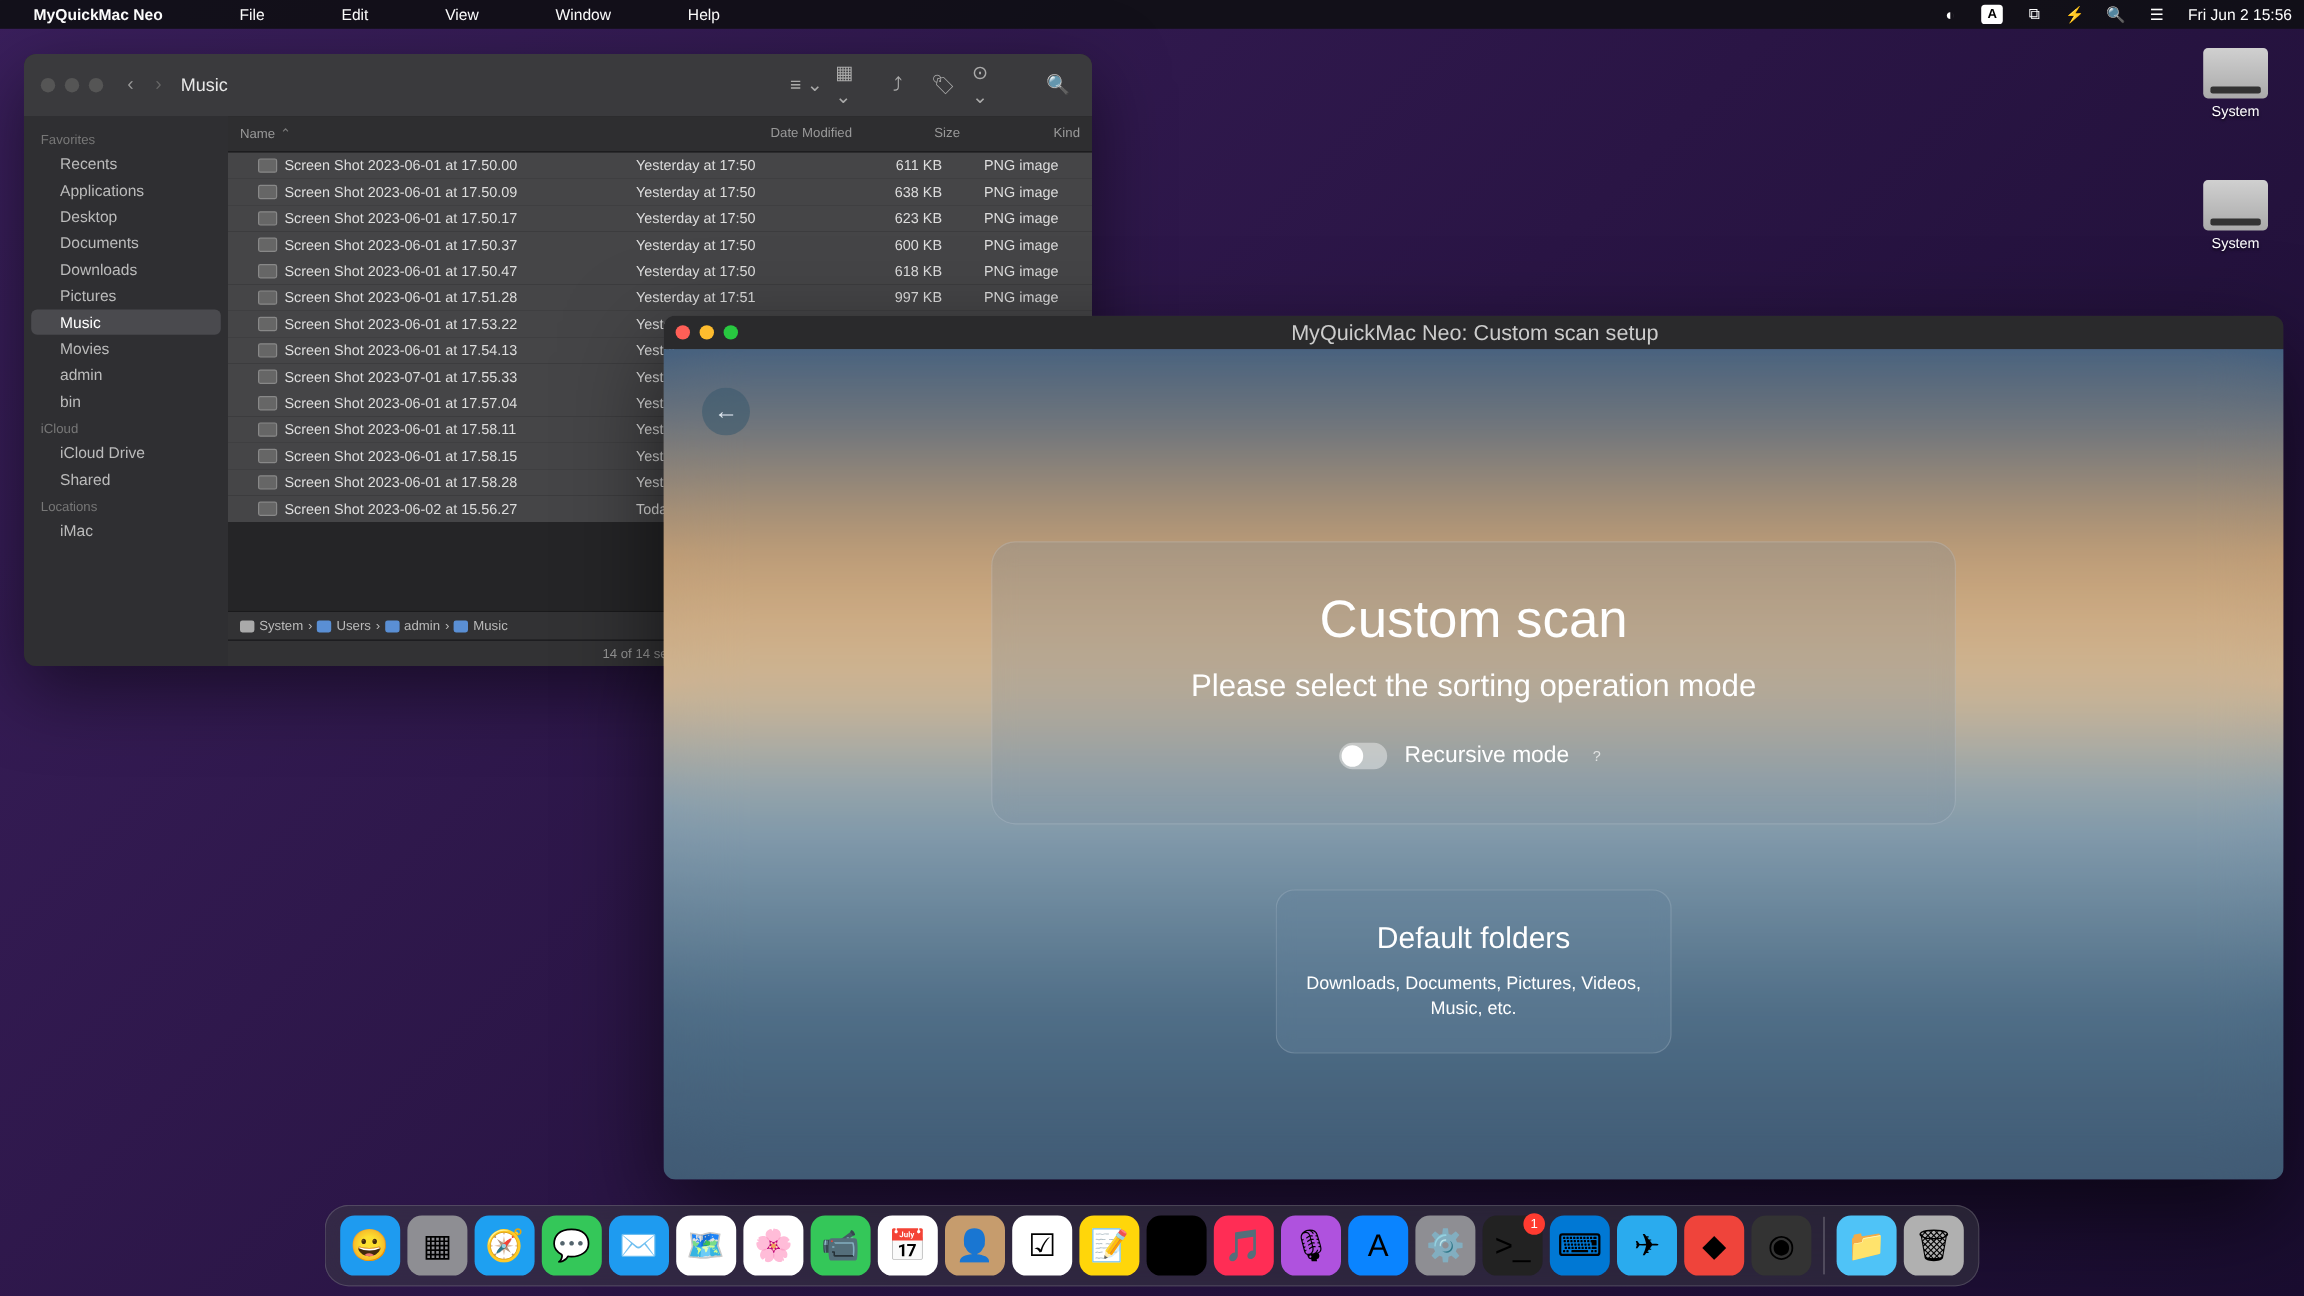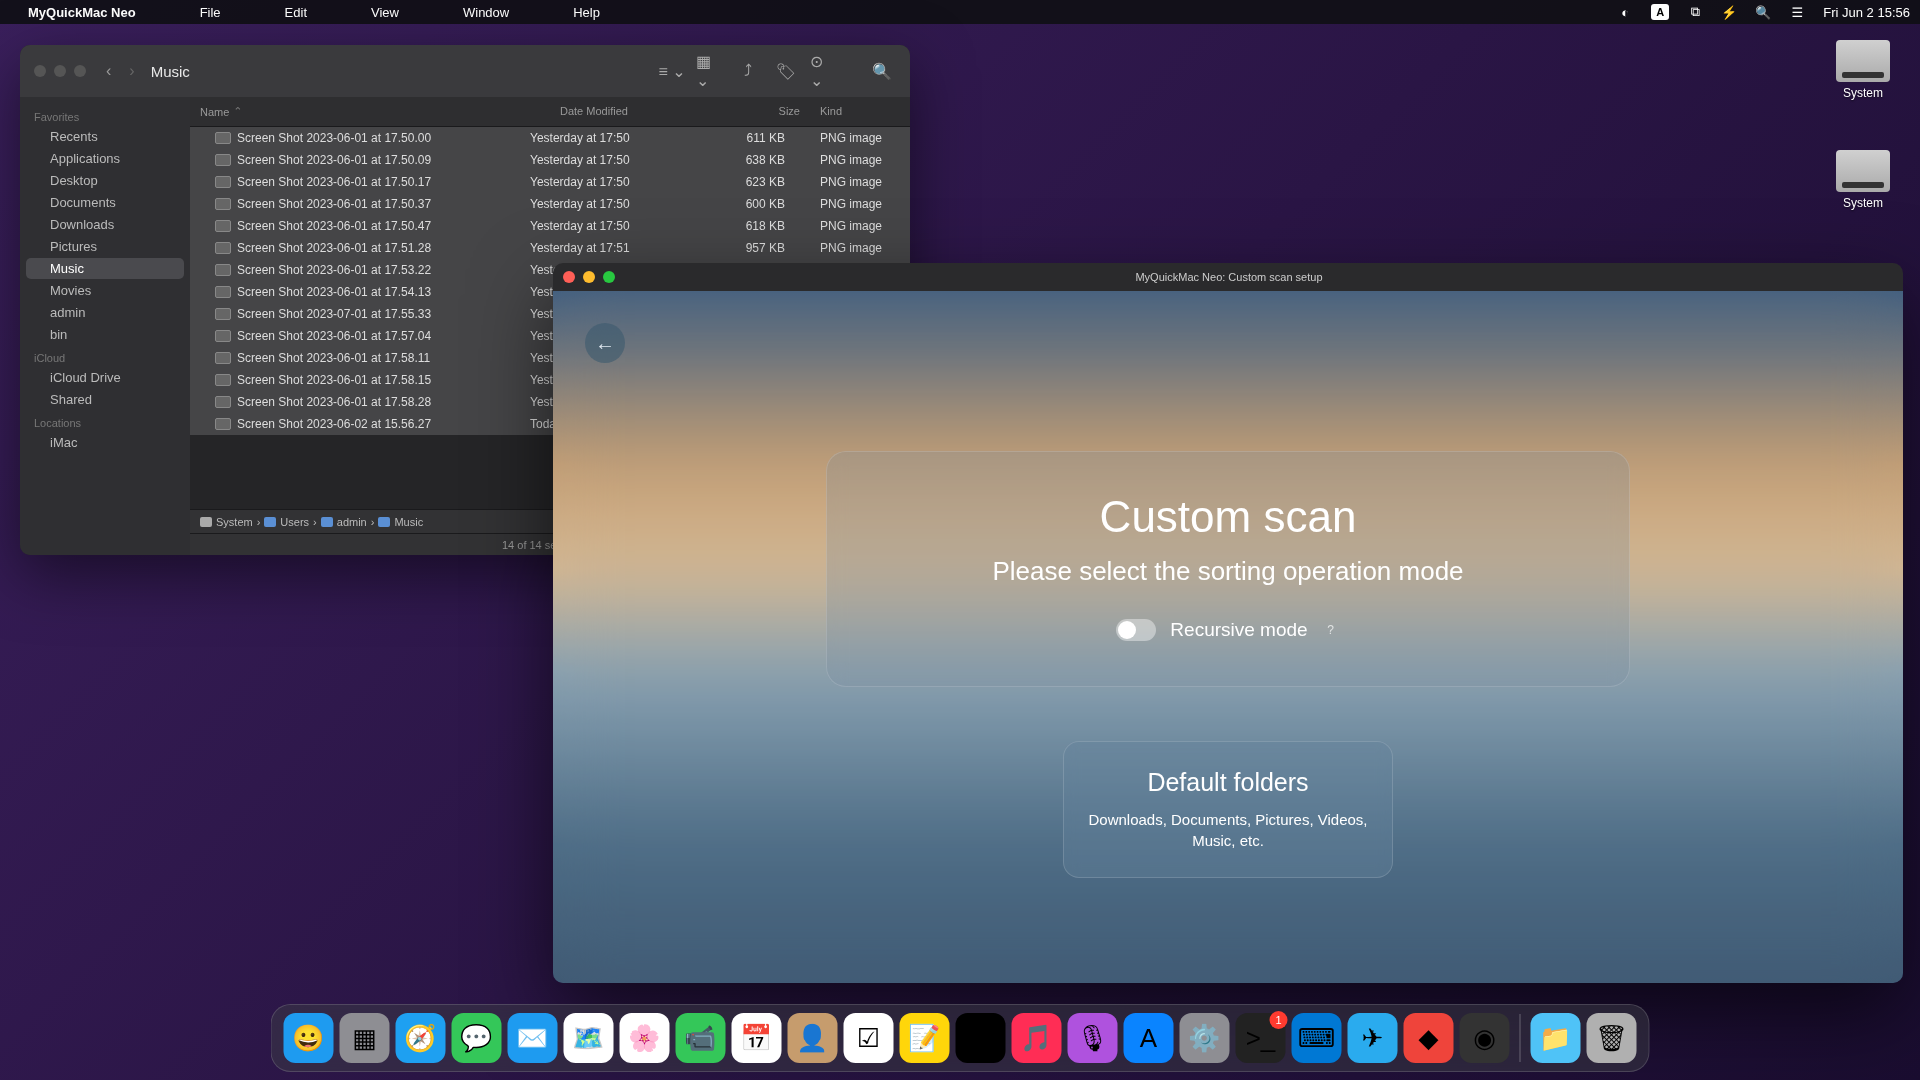--- a/index.html
+++ b/index.html
@@ -29,21 +29,21 @@
 .finder-toolbar .tb-icon { width: 28px; height: 28px; display:flex; align-items:center; justify-content:center; color:#aaa; }
 
 .finder-body { flex: 1; display: flex; overflow: hidden; }
 .sidebar { width: 170px; background: #2f2f32; padding: 8px 0; font-size: 13px; color: #bbb; overflow-y: auto; }
 .sidebar .section-label { color: #777; font-size: 11px; padding: 6px 14px 2px; }
 .sidebar .sb-item { padding: 3px 14px 3px 24px; cursor: default; border-radius: 5px; margin: 1px 6px; }
 .sidebar .sb-item.active { background: #4a4a4e; color: #fff; }
 
 .file-area { flex: 1; background: #252527; display: flex; flex-direction: column; color: #ddd; font-size: 12px; }
 .file-header { display: flex; background: #2e2e30; padding: 4px 0; font-size: 11px; color: #999; border-bottom: 1px solid #1a1a1c; }
-.file-header > div { padding: 4px 10px; }
+.file-header > div { padding: 4px 10px; text-align: right; }
 .col-name { flex: 1; display:flex; align-items:center; gap:4px; }
 .col-date { width: 170px; }
 .col-size { width: 90px; text-align: right; }
 .col-kind { width: 100px; }
 .file-rows { flex: 1; overflow: hidden; }
 .file-row { display: flex; padding: 2px 0; }
 .file-row:nth-child(even) { background: #2a2a2c; }
 .file-row > div { padding: 2px 10px; white-space: nowrap; overflow: hidden; margin-left: 15px; }
 .file-row .col-name { display: flex; align-items: center; gap: 6px; }
 .file-row .thumb { width: 16px; height: 12px; background: #666; border:1px solid #888; border-radius:2px; flex-shrink:0; }
@@ -51,21 +51,21 @@
 
 .path-bar { height: 24px; background: #323234; display: flex; align-items: center; padding: 0 10px; font-size: 11px; color: #bbb; gap: 4px; border-top: 1px solid #1a1a1c; }
 .path-bar .pseg { display: flex; align-items: center; gap: 4px; }
 .path-bar .folder-ic { width:12px; height:10px; background:#5a8fd4; border-radius:2px; }
 .status-bar { height: 22px; background: #323234; display:flex; align-items:center; justify-content:center; font-size: 11px; color: #999; border-top: 1px solid #1a1a1c; }
 
 
 .app-window { position: absolute; top: 263px; left: 553px; width: 1350px; height: 720px; border-radius: 10px; overflow: hidden; box-shadow: 0 30px 80px rgba(0,0,0,0.6); display: flex; flex-direction: column; }
 .app-titlebar { height: 28px; background: #2a2a2c; display: flex; align-items: center; padding: 0 10px; }
 .app-titlebar .traffic span:nth-child(1){background:#ff5f57;} .app-titlebar .traffic span:nth-child(2){background:#febc2e;} .app-titlebar .traffic span:nth-child(3){background:#28c840;}
-.app-titlebar .win-title { flex:1; text-align:center; color:#ccc; font-size:11px; }
+.app-titlebar .win-title { flex:1; text-align:center; color:#ccc; font-size:18px; }
 .app-body { flex:1; background: linear-gradient(180deg, #3a5a7e 0%, #d4a571 25%, #e8c394 40%, #8fa8b8 55%, #4a6b85 80%, #3a5570 100%); position: relative; }
 .app-body::before { content:""; position:absolute; inset:0; backdrop-filter: blur(30px); background: rgba(100,120,140,0.15); }
 .back-btn { position: absolute; top: 32px; left: 32px; width: 40px; height: 40px; border-radius: 50%; background: rgba(60,90,110,0.6); display:flex; align-items:center; justify-content:center; color:#e0e8f0; font-size:20px; z-index: 2; }
 .custom-panel { position: absolute; top: 160px; left: 50%; transform: translateX(-50%); width: 804px; background: rgba(120,140,160,0.25); border: 1px solid rgba(255,255,255,0.15); border-radius: 20px; padding: 40px 40px 45px; text-align: center; color: #fff; z-index:2; backdrop-filter: blur(10px); }
 .custom-panel h1 { font-size: 44px; font-weight: 300; margin-bottom: 14px; }
 .custom-panel .subtitle { font-size: 26px; font-weight: 400; margin-bottom: 32px; }
 .toggle-row { display: flex; align-items: center; justify-content: center; gap: 14px; font-size: 19px; }
 .toggle { width: 40px; height: 22px; background: rgba(255,255,255,0.4); border-radius: 11px; position: relative; }
 .toggle::after { content:""; position:absolute; left:2px; top:2px; width:18px; height:18px; background:#fff; border-radius:50%; }
 .help { width:18px; height:18px; border-radius:50%; display:inline-flex; align-items:center; justify-content:center; font-size:12px; color: rgba(255,255,255,0.7); }
@@ -206,21 +206,21 @@
             <div class="col-date">Yesterday at 17:50</div>
             <div class="col-size">618 KB</div>
             <div class="col-kind">PNG image</div>
           </div>
           <div class="file-row selected">
             <div class="col-name">
               <span class="thumb"></span>
               <span>Screen Shot 2023-06-01 at 17.51.28</span>
             </div>
             <div class="col-date">Yesterday at 17:51</div>
-            <div class="col-size">957 KB</div>
+            <div class="col-size">997 KB</div>
             <div class="col-kind">PNG image</div>
           </div>
           <div class="file-row selected">
             <div class="col-name">
               <span class="thumb"></span>
               <span>Screen Shot 2023-06-01 at 17.53.22</span>
             </div>
             <div class="col-date">Yesterday at 17:53</div>
             <div class="col-size">622 KB</div>
             <div class="col-kind">PNG image</div>

